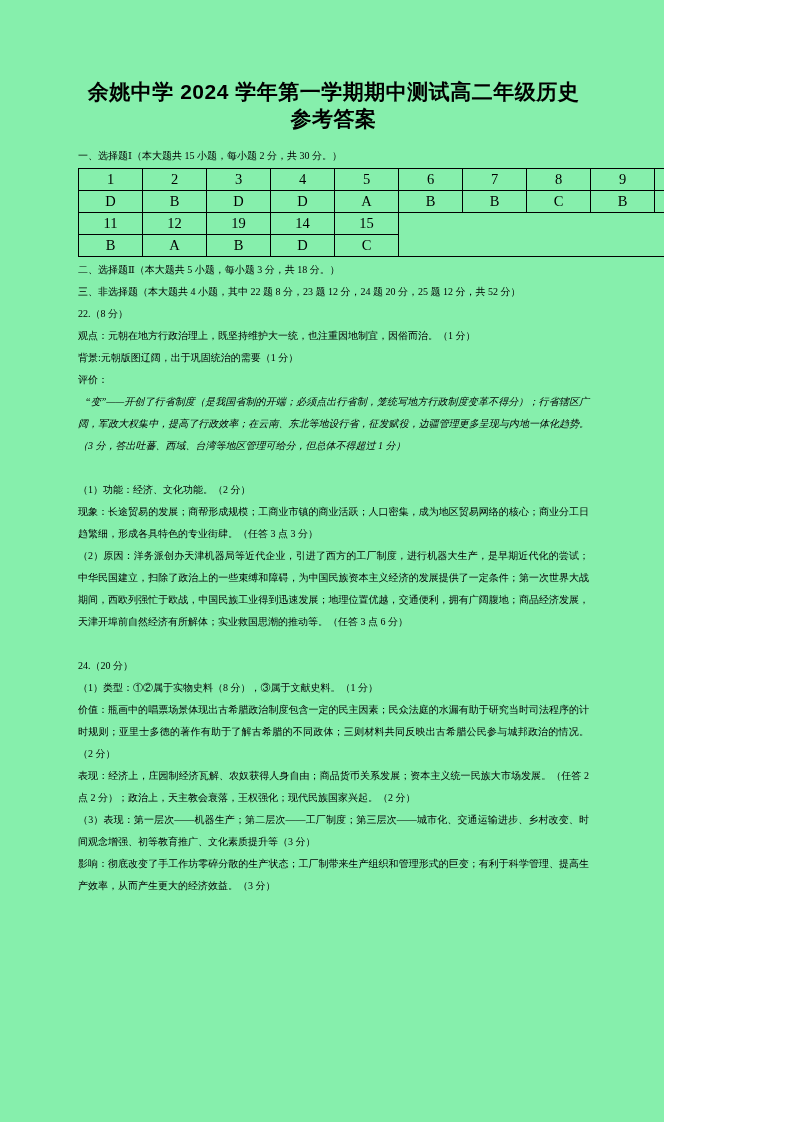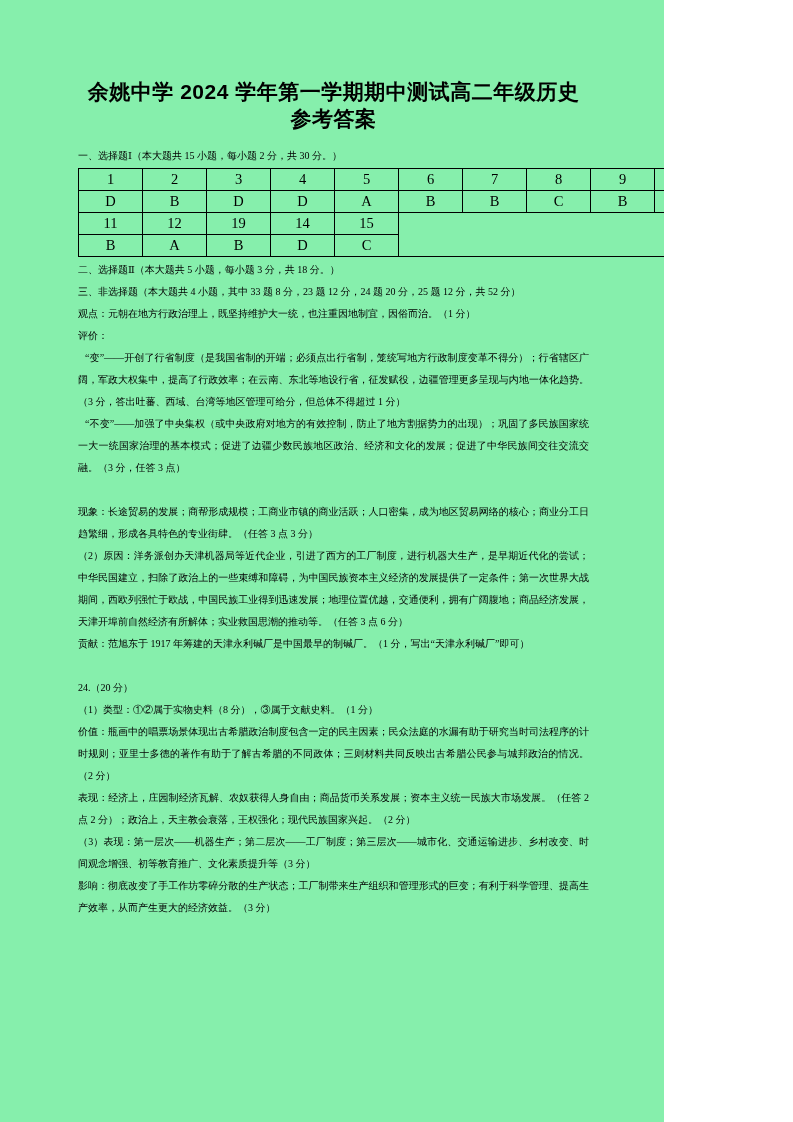--- a/index.html
+++ b/index.html
@@ -23,21 +23,21 @@
     margin: 0 0 13px 0;
     letter-spacing: 0.5px;
   }
   .line, p.ans {
     font-size: 10px;
     line-height: 22px;
     margin: 0;
     text-align: justify;
   }
   p.ans { text-justify: inter-ideograph; }
-  .quote-indent { text-indent: 7px; }
+  .quote-indent { text-indent: 7px; font-style: italic; }
   table.answers {
     border-collapse: collapse;
     table-layout: fixed;
     margin: 1px 0 2px 0;
   }
   table.answers td {
     border: 1px solid #000000;
     height: 21px;
     padding: 0;
     text-align: center;
@@ -108,33 +108,34 @@
       <td>A</td>
       <td>B</td>
       <td>D</td>
       <td>C</td>
     </tr>
   </tbody>
     </table>
 
   <div class="line">二、选择题Ⅱ（本大题共 5 小题，每小题 3 分，共 18 分。）</div>
 
-  <div class="line">三、非选择题（本大题共 4 小题，其中 33 题 8 分，23 题 12 分，24 题 20 分，25 题 12 分，共 52 分）</div>
+  <div class="line">三、非选择题（本大题共 4 小题，其中 22 题 8 分，23 题 12 分，24 题 20 分，25 题 12 分，共 52 分）</div>
 
   <div>
+    <p class="ans">22.（8 分）</p>
     <p class="ans">观点：元朝在地方行政治理上，既坚持维护大一统，也注重因地制宜，因俗而治。（1 分）</p>
+    <p class="ans">背景:元朝版图辽阔，出于巩固统治的需要（1 分）</p>
     <p class="ans">评价：</p>
     <p class="ans quote-indent">“变”——开创了行省制度（是我国省制的开端；必须点出行省制，笼统写地方行政制度变革不得分）；行省辖区广阔，军政大权集中，提高了行政效率；在云南、东北等地设行省，征发赋役，边疆管理更多呈现与内地一体化趋势。（3 分，答出吐蕃、西域、台湾等地区管理可给分，但总体不得超过 1 分）</p>
-    <p class="ans quote-indent">“不变”——加强了中央集权（或中央政府对地方的有效控制，防止了地方割据势力的出现）；巩固了多民族国家统一大一统国家治理的基本模式；促进了边疆少数民族地区政治、经济和文化的发展；促进了中华民族间交往交流交融。（3 分，任答 3 点）</p>
   </div>
 
   <div class="qblock">
+    <p class="ans">（1）功能：经济、文化功能。（2 分）</p>
     <p class="ans">现象：长途贸易的发展；商帮形成规模；工商业市镇的商业活跃；人口密集，成为地区贸易网络的核心；商业分工日趋繁细，形成各具特色的专业街肆。（任答 3 点 3 分）</p>
     <p class="ans">（2）原因：洋务派创办天津机器局等近代企业，引进了西方的工厂制度，进行机器大生产，是早期近代化的尝试；中华民国建立，扫除了政治上的一些束缚和障碍，为中国民族资本主义经济的发展提供了一定条件；第一次世界大战期间，西欧列强忙于欧战，中国民族工业得到迅速发展；地理位置优越，交通便利，拥有广阔腹地；商品经济发展，天津开埠前自然经济有所解体；实业救国思潮的推动等。（任答 3 点 6 分）</p>
-    <p class="ans">贡献：范旭东于 1917 年筹建的天津永利碱厂是中国最早的制碱厂。（1 分，写出“天津永利碱厂”即可）</p>
   </div>
 
   <div class="qblock">
     <p class="ans">24.（20 分）</p>
     <p class="ans">（1）类型：①②属于实物史料（8 分），③属于文献史料。（1 分）</p>
     <p class="ans">价值：瓶画中的唱票场景体现出古希腊政治制度包含一定的民主因素；民众法庭的水漏有助于研究当时司法程序的计时规则；亚里士多德的著作有助于了解古希腊的不同政体；三则材料共同反映出古希腊公民参与城邦政治的情况。（2 分）</p>
     <p class="ans">表现：经济上，庄园制经济瓦解、农奴获得人身自由；商品货币关系发展；资本主义统一民族大市场发展。（任答 2 点 2 分）；政治上，天主教会衰落，王权强化；现代民族国家兴起。（2 分）</p>
     <p class="ans">（3）表现：第一层次——机器生产；第二层次——工厂制度；第三层次——城市化、交通运输进步、乡村改变、时间观念增强、初等教育推广、文化素质提升等（3 分）</p>
     <p class="ans">影响：彻底改变了手工作坊零碎分散的生产状态；工厂制带来生产组织和管理形式的巨变；有利于科学管理、提高生产效率，从而产生更大的经济效益。（3 分）</p>
   </div>

